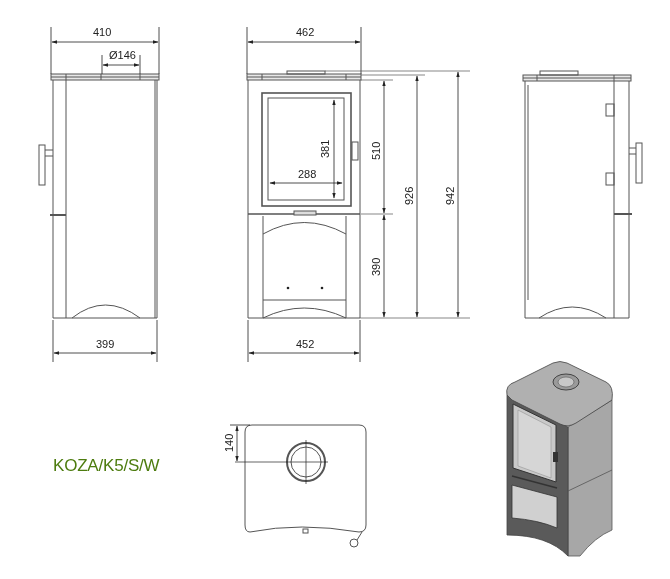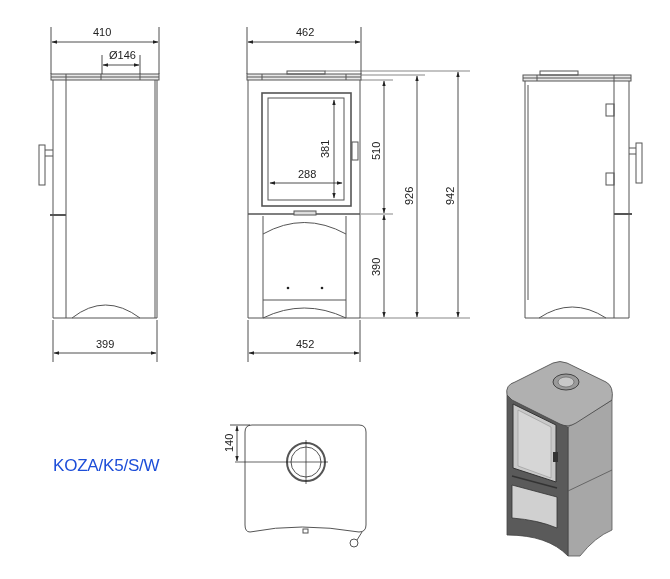--- a/index.html
+++ b/index.html
@@ -1,19 +1,19 @@
 <!DOCTYPE html>
 <html><head>
 <meta charset="utf-8">
 <style>
   html, body { margin:0; padding:0; background:#ffffff; }
   body { width:670px; height:579px; position:relative; overflow:hidden; font-family:"Liberation Sans", sans-serif; }
   svg { position:absolute; left:0; top:0; }
   .dim { font-family:"Liberation Sans", sans-serif; font-size:11px; fill:#222; }
-  .model { position:absolute; left:53px; top:456px; font-size:17px; color:#1d4ed8; letter-spacing:-0.2px; font-family:"Liberation Sans", sans-serif; }
+  .model { position:absolute; left:53px; top:456px; font-size:17px; color:#4d7c0f; letter-spacing:-0.2px; font-family:"Liberation Sans", sans-serif; }
 </style>
 </head>
 <body>
 
 <svg width="670" height="579" viewBox="0 0 670 579">
   <defs>
     <marker id="arr" viewBox="0 0 10 10" refX="9" refY="5" markerWidth="7" markerHeight="7" orient="auto-start-reverse">
       <path d="M0,2 L10,5 L0,8 z" fill="#222"></path>
     </marker>
   </defs>

